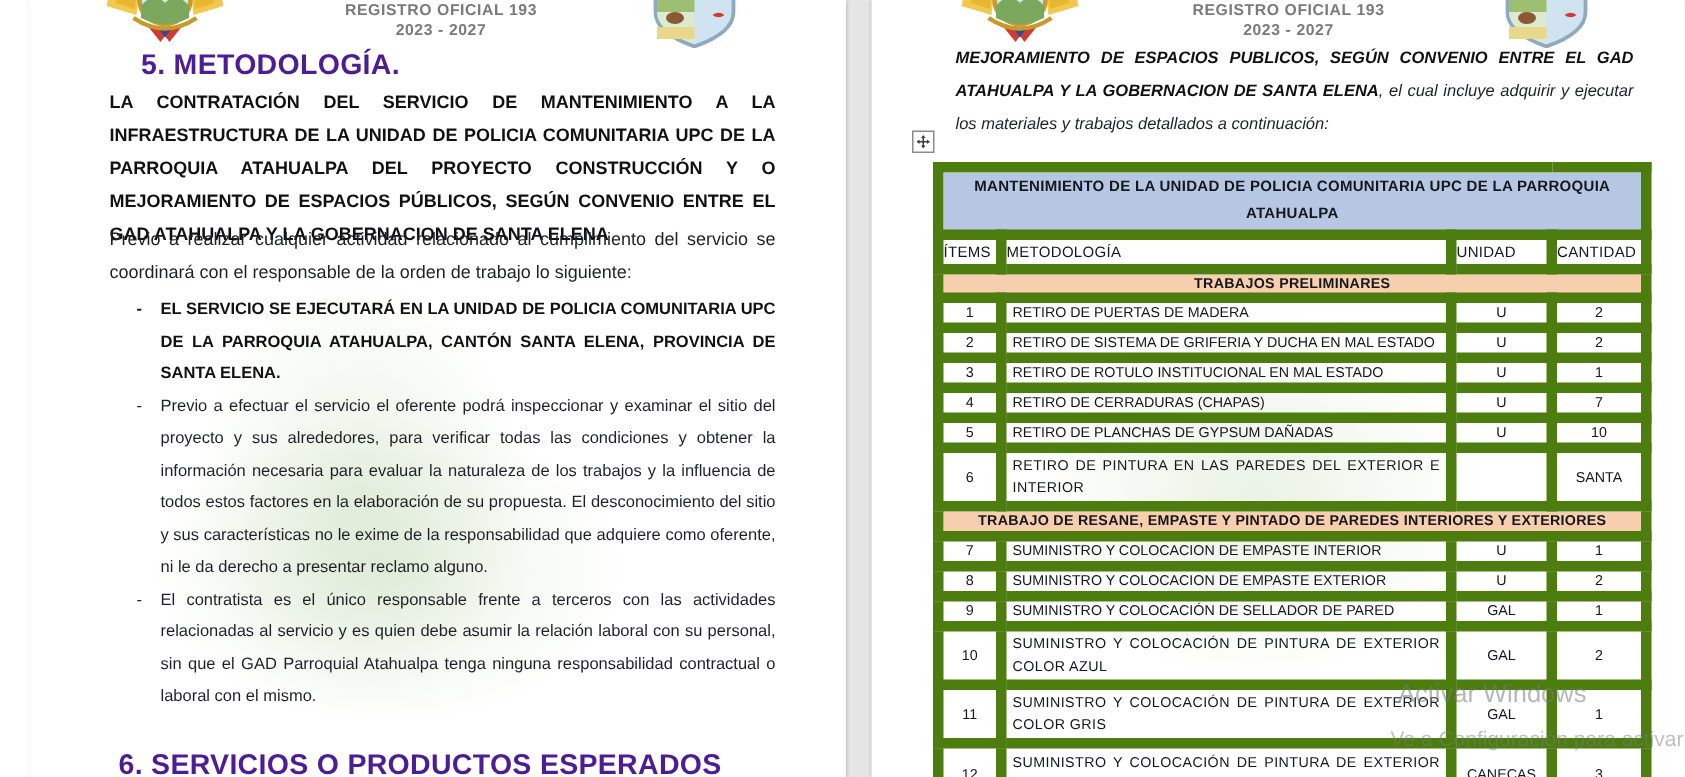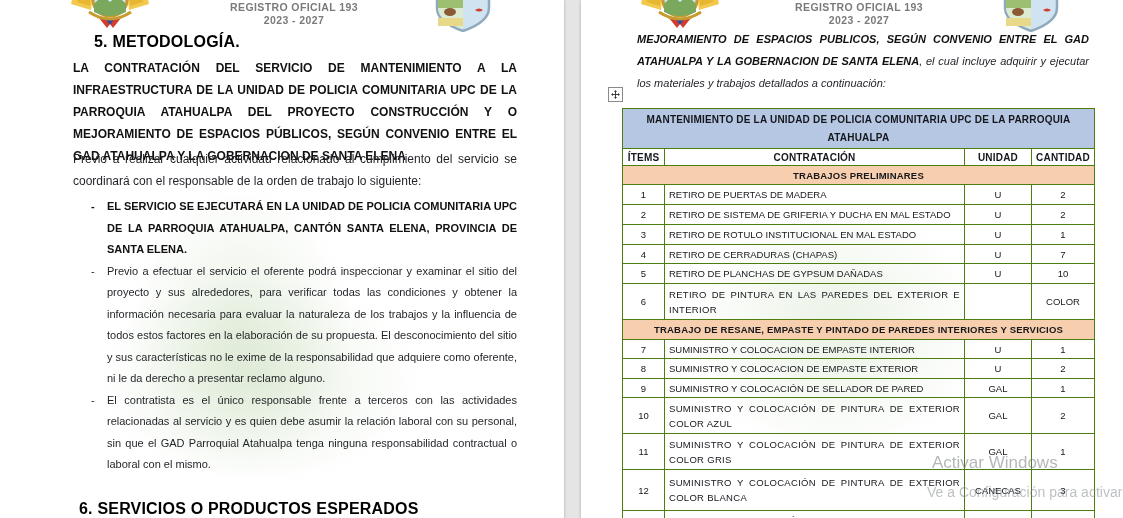--- a/index.html
+++ b/index.html
@@ -33,21 +33,21 @@
   
   .doc-header{position:absolute;text-align:center;
     font-weight:bold;font-size:10.5px;line-height:13px;letter-spacing:.4px;
     color:var(--header-gray,#7a7a7a);}
   .hdr-left{left:170px;top:1px;width:210px;}
   .hdr-right{left:173px;top:1px;width:210px;}
 
   .emblem{position:absolute;}
 
   
-  .h-num{position:absolute;font-weight:bold;font-size:16px;letter-spacing:.2px;color:#000000;}
+  .h-num{position:absolute;font-weight:bold;font-size:19px;letter-spacing:.2px;color:#4c1d95;}
   .h5{left:75px;top:33px;}
   .h6{left:60px;top:500px;}
   .para{position:absolute;left:54px;width:444px;text-align:justify;font-size:12px;line-height:22px;}
   .p-bold{font-weight:bold;color:#111;}
   .p1{top:57px;}
   .p2{top:148px;}
   .bullets{position:absolute;left:71px;top:196px;width:427px;font-size:11px;line-height:21.5px;text-align:justify;}
   .bullet{position:relative;padding-left:17px;}
   .bullet::before{content:"-";position:absolute;left:1px;top:0;}
   .bullet.bold{font-weight:bold;color:#111;}
@@ -57,24 +57,24 @@
     font-size:11px;line-height:22px;font-style:italic;}
   .rp-para .lead{font-weight:bold;color:#111;}
 
   
   .move-handle{position:absolute;left:27px;top:87px;width:13px;height:13px;
     background:#fff;border:1px solid #8a8a8a;display:flex;align-items:center;justify-content:center;}
 
   
   .otable{position:absolute;left:41px;top:108px;width:472px;border-collapse:collapse;table-layout:fixed;
     font-size:9.5px;color:#15171c;}
-  .otable td{border:1px solid #4d7c0f;vertical-align:middle;padding:0;overflow:hidden;}
+  .otable td{border:7px solid #4d7c0f;vertical-align:middle;padding:0;overflow:hidden;}
   .otable .title-cell{background:var(--table-header-blue,#b5c7e3);
     font-weight:bold;font-size:10px;text-align:center;line-height:18px;padding:1px 10px;letter-spacing:.2px;}
-  .otable .col-head{font-weight:bold;font-size:10px;text-align:center;height:16px;letter-spacing:.2px;}
+  .otable .col-head{font-weight:normal;font-size:10px;text-align:left;height:16px;letter-spacing:.2px;}
   .otable .section-cell{background:var(--section-orange,#f7cfae);
     font-weight:bold;font-size:9.5px;text-align:center;letter-spacing:.2px;}
   .otable td.desc{padding:1px 4px;text-align:left;}
   .otable td.desc.nw{white-space:nowrap;}
   .otable td.desc.wrap{text-align:justify;line-height:15px;letter-spacing:.3px;}
   .otable td.ctr{text-align:center;}
 
   
   .win-wm{position:absolute;pointer-events:none;white-space:nowrap;
     color:var(--wm-gray,rgba(118,123,128,0.55));}
@@ -180,21 +180,21 @@
             <col style="width:300px">
             <col style="width:67px">
             <col style="width:63px">
           </colgroup>
         <tbody>
           <tr style="height:40px">
             <td class="title-cell" colspan="4">MANTENIMIENTO DE LA UNIDAD DE POLICIA COMUNITARIA UPC DE LA PARROQUIA ATAHUALPA</td>
           </tr>
           <tr>
             <td class="col-head">ÍTEMS</td>
-            <td class="col-head">CONTRATACIÓN</td>
+            <td class="col-head">METODOLOGÍA</td>
             <td class="col-head">UNIDAD</td>
             <td class="col-head">CANTIDAD</td>
           </tr>
         <tr style="height: 19px;">
               <td colspan="4" class="section-cell">TRABAJOS PRELIMINARES</td>
             </tr>
             <tr style="height: 20px;">
               <td class="ctr">1</td>
               <td class="desc nw">RETIRO DE PUERTAS DE MADERA</td>
               <td class="ctr">U</td>
@@ -221,24 +221,24 @@
             <tr style="height: 20px;">
               <td class="ctr">5</td>
               <td class="desc nw">RETIRO DE PLANCHAS DE GYPSUM DAÑADAS</td>
               <td class="ctr">U</td>
               <td class="ctr">10</td>
             </tr>
             <tr style="height: 36px;">
               <td class="ctr">6</td>
               <td class="desc wrap">RETIRO DE PINTURA EN LAS PAREDES DEL EXTERIOR E INTERIOR</td>
               <td class="ctr"></td>
-              <td class="ctr">COLOR</td>
-            </tr>
-            <tr style="height: 20px;">
-              <td colspan="4" class="section-cell">TRABAJO DE RESANE, EMPASTE Y PINTADO DE PAREDES INTERIORES Y SERVICIOS</td>
+              <td class="ctr">SANTA</td>
+            </tr>
+            <tr style="height: 20px;">
+              <td colspan="4" class="section-cell">TRABAJO DE RESANE, EMPASTE Y PINTADO DE PAREDES INTERIORES Y EXTERIORES</td>
             </tr>
             <tr style="height: 19px;">
               <td class="ctr">7</td>
               <td class="desc nw">SUMINISTRO Y COLOCACION DE EMPASTE INTERIOR</td>
               <td class="ctr">U</td>
               <td class="ctr">1</td>
             </tr>
             <tr style="height: 20px;">
               <td class="ctr">8</td>
               <td class="desc nw">SUMINISTRO Y COLOCACION DE EMPASTE EXTERIOR</td>

